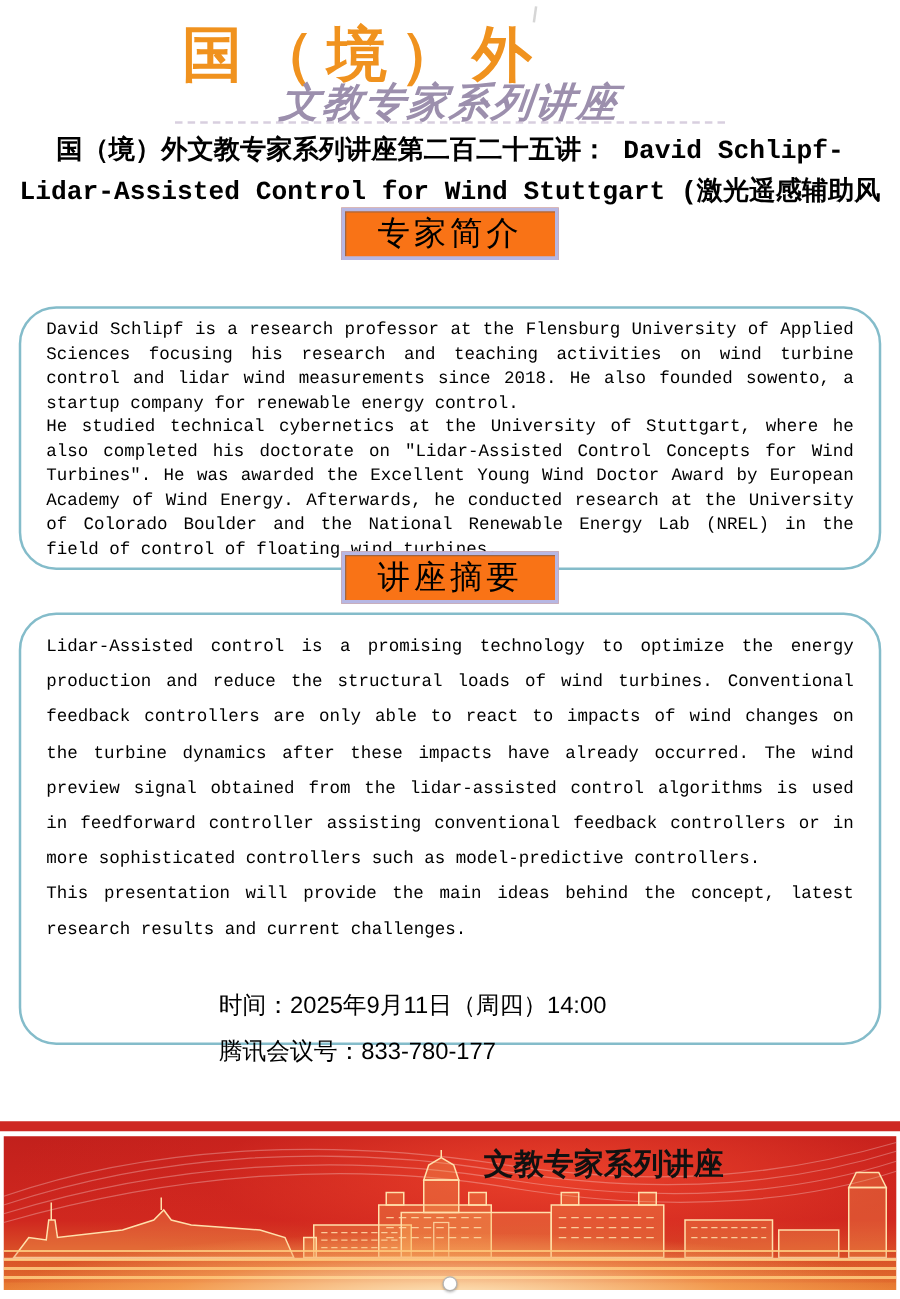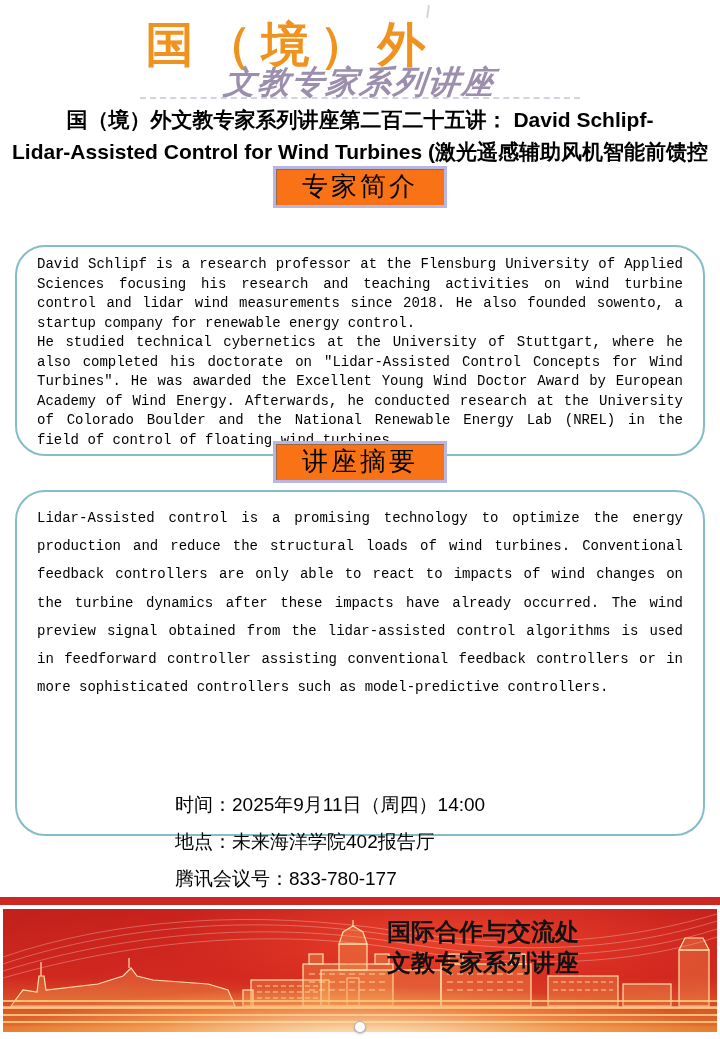--- a/index.html
+++ b/index.html
@@ -26,21 +26,21 @@
   .artifact-tick{
     position:absolute;top:5px;left:427px;width:2px;height:13px;
     background:#cccccc;transform:rotate(8deg);opacity:.8;
   }
   
   .lecture-title{
     position:absolute;top:104px;left:10px;width:700px;text-align:center;
     font-size:21px;line-height:31px;font-weight:bold;color:#000;
   }
   .zh{font-family:"Liberation Serif","DejaVu Serif",serif;}
-  .en{font-family:Liberation Sans, sans-serif;}
+  .en{font-family:Liberation Mono, monospace;}
   
   .label-box{
     position:absolute;background:#f97316;border:3px solid #b7b7e3;
     box-shadow:inset 1px 1px 0 0 rgba(90,90,100,.55);
     font-family:"Liberation Serif","DejaVu Serif",serif;color:#000;
     text-align:center;
   }
   .label-center{left:50%;transform:translateX(-50%);}
   #bio-label{top:166px;width:168px;height:36px;font-size:26px;line-height:36px;letter-spacing:3px;}
   #abstract-label{top:441px;width:168px;height:36px;font-size:26px;line-height:36px;letter-spacing:3px;}
@@ -94,37 +94,37 @@
 
 <div id="poster">
 
   <div class="artifact-tick"></div>
   <div class="logo-title">国（境）外</div>
   <div class="logo-subtitle">文教专家系列讲座</div>
   <div class="logo-underline"></div>
 
   <div class="lecture-title">
     <span class="zh">国（境）外文教专家系列讲座第二百二十五讲：</span><span class="en"> David Schlipf-</span><br>
-    <span class="en">Lidar-Assisted Control for Wind Turbines (</span><span class="zh">激光遥感辅助风机智能前馈控制</span><span class="en">)</span>
+    <span class="en">Lidar-Assisted Control for Wind Stuttgart (</span><span class="zh">激光遥感辅助风机智能前馈控制</span><span class="en">)</span>
   </div>
 
   <div id="bio-label" class="label-box label-center">专家简介</div>
   <div id="bio-box" class="content-box">
     <p>David Schlipf is a research professor at the Flensburg University of Applied Sciences focusing his research and teaching activities on wind turbine control and lidar wind measurements since 2018. He also founded sowento, a startup company for renewable energy control.</p>
     <p>He studied technical cybernetics at the University of Stuttgart, where he also completed his doctorate on "Lidar-Assisted Control Concepts for Wind Turbines". He was awarded the Excellent Young Wind Doctor Award by European Academy of Wind Energy. Afterwards, he conducted research at the University of Colorado Boulder and the National Renewable Energy Lab (NREL) in the field of control of floating wind turbines.</p>
   </div>
 
   <div id="abstract-label" class="label-box label-center">讲座摘要</div>
   <div id="abstract-box" class="content-box">
     <p>Lidar-Assisted control is a promising technology to optimize the energy production and reduce the structural loads of wind turbines. Conventional feedback controllers are only able to react to impacts of wind changes on the turbine dynamics after these impacts have already occurred. The wind preview signal obtained from the lidar-assisted control algorithms is used in feedforward controller assisting conventional feedback controllers or in more sophisticated controllers such as model-predictive controllers.</p>
+    <p>This presentation will provide the main ideas behind the concept, latest research results and current challenges.</p>
   </div>
 
   <div class="schedule-lines">
     <div>时间：2025年9月11日（周四）14:00</div>
-    <div>地点：未来海洋学院402报告厅</div>
     <div>腾讯会议号：833-780-177</div>
   </div>
 
   <div class="footer-strip"></div>
   <div class="footer-banner">
 
     <svg class="waves" width="714" height="80" viewBox="0 0 714 80">
       <g fill="none" stroke="#ffffff" stroke-width="1" opacity="0.28">
         <path d="M0,55 C120,15 260,5 400,28 C540,50 640,35 714,12"></path>
         <path d="M0,62 C130,22 270,12 405,35 C545,57 645,42 714,20"></path>
@@ -171,20 +171,19 @@
         <rect x="344" y="60" width="12" height="28" fill="none"></rect>
       </g>
 
       <line x1="0" y1="89" x2="714" y2="89" stroke="#ffd9a0" stroke-width="1.5"></line>
     </svg>
 
     <div class="banner-stripes"></div>
     <div class="banner-glow"></div>
 
     <div class="footer-org">
-      <div>国际合作与交流处</div>
       <div>文教专家系列讲座</div>
     </div>
   </div>
 
   <div class="resize-handle"></div>
 
 </div>
 
 </body></html>

